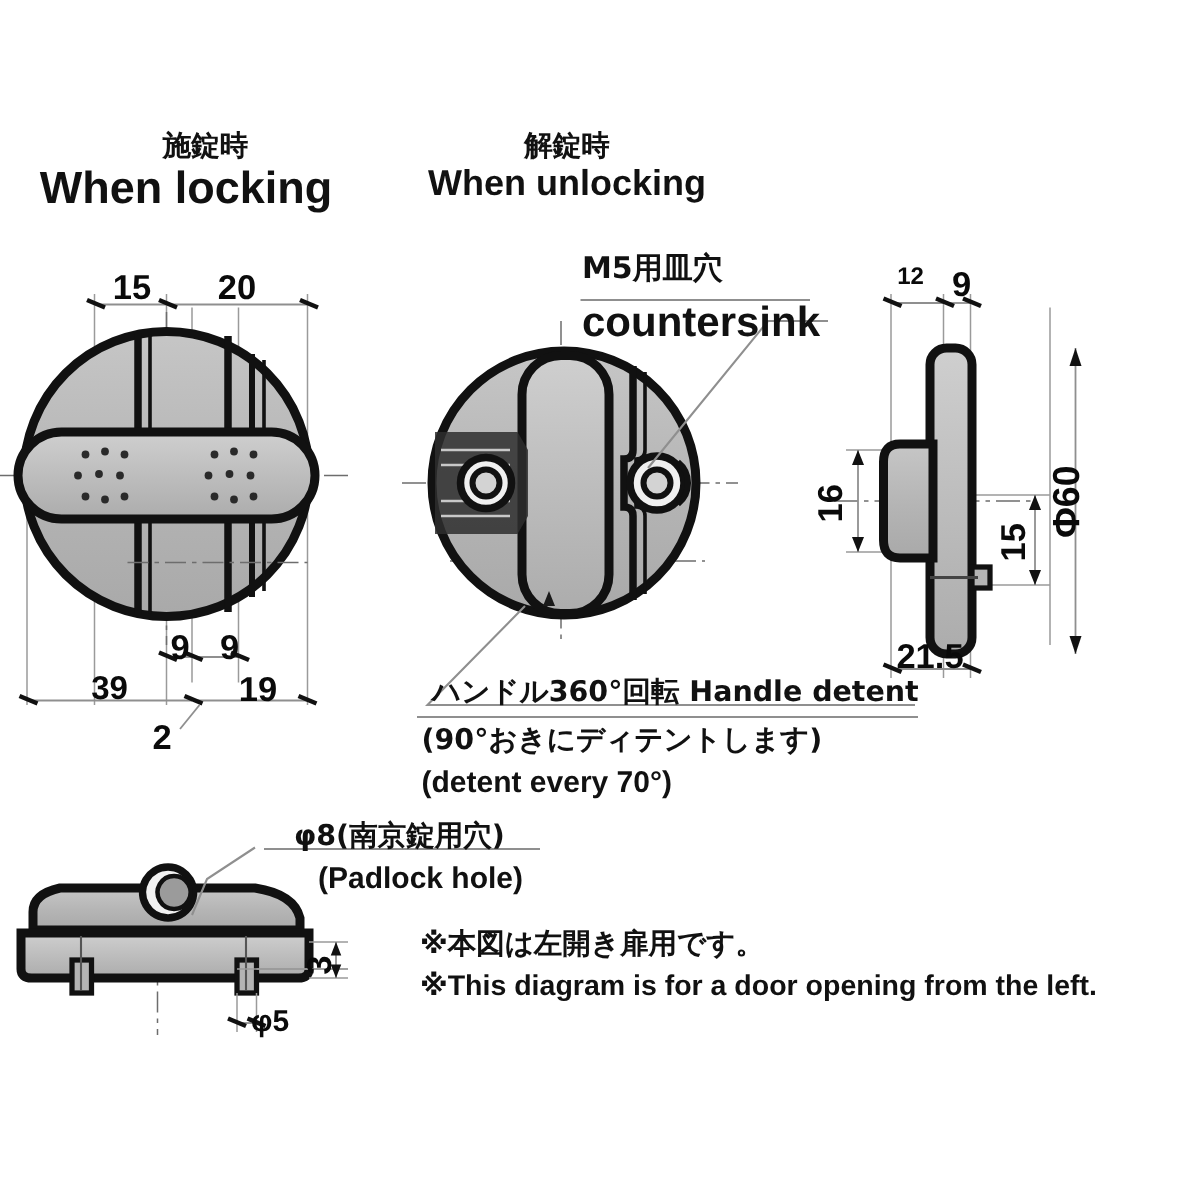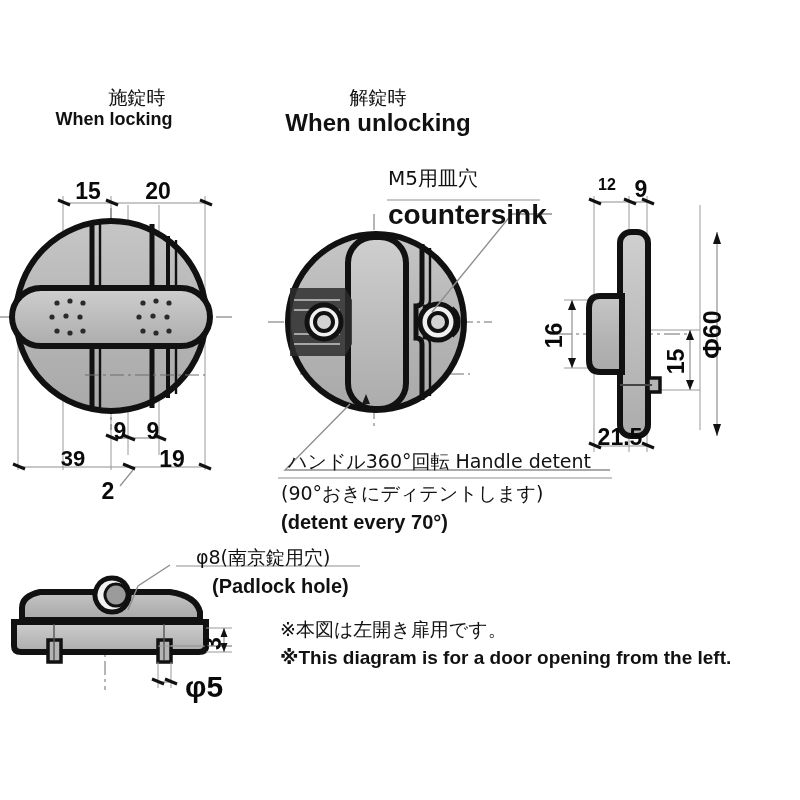--- a/index.html
+++ b/index.html
@@ -1,20 +1,20 @@
 <!DOCTYPE html>
 <html><head>
 <meta charset="utf-8">
 <style>
   html,body{margin:0;padding:0;background:#ffffff;}
   body{width:800px;height:800px;position:relative;overflow:hidden;
        font-family:"Liberation Sans","DejaVu Sans",sans-serif;color:#0d0d0d;}
   #sheet{position:absolute;inset:0;width:800px;height:800px;}
   .lbl{position:absolute;white-space:pre;font-weight:bold;color:#111;line-height:1.05;}
-  .jp{font-family:"DejaVu Sans","Liberation Sans",sans-serif;font-weight:normal;}
+  .jp{font-family:"DejaVu Sans","Liberation Sans",sans-serif;font-weight:bold;}
   .en{font-family:"Liberation Sans","DejaVu Sans",sans-serif;font-weight:bold;}
   .dim{position:absolute;font-family:"Liberation Sans",sans-serif;font-weight:bold;
        color:#0a0a0a;white-space:pre;}
   .rot90{transform:rotate(-90deg);transform-origin:center center;}
   .ctr{transform:translateX(-50%);}
 </style>
 </head>
 <body>
 
 <svg id="sheet" viewBox="0 0 800 800">
@@ -251,21 +251,21 @@
   </g>
 
   <line x1="387" y1="200" x2="540" y2="200" stroke="#8f8f8f" stroke-width="1.2"></line>
   <line x1="278" y1="478" x2="612" y2="478" stroke="#8f8f8f" stroke-width="1.2"></line>
   <line x1="176" y1="566" x2="360" y2="566" stroke="#8f8f8f" stroke-width="1.2"></line>
 </svg>
 
 <div>
 
   <div class="lbl jp ctr" style="left:137px;top:88px;font-size:19px;">施錠時</div>
-  <div class="lbl en ctr" style="left:114px;top:110px;font-size:18px;text-align:center;">When locking</div>
+  <div class="lbl en ctr" style="left:124px;top:110px;font-size:30px;text-align:center;">When locking</div>
 
   <div class="lbl jp ctr" style="left:378px;top:88px;font-size:19px;">解錠時</div>
   <div class="lbl en ctr" style="left:378px;top:110px;font-size:24px;">When unlocking</div>
 
   <div class="lbl jp" style="left:388px;top:168px;font-size:20px;">M5用皿穴</div>
   <div class="lbl en" style="left:388px;top:200px;font-size:28px;">countersink</div>
 
   <div class="lbl jp" style="left:288px;top:452px;font-size:19px;">ハンドル360°回転 Handle detent</div>
   <div class="lbl jp" style="left:281px;top:484px;font-size:19px;">(90°おきにディテントします)</div>
   <div class="lbl en" style="left:281px;top:512px;font-size:20px;">(detent every 70°)</div>
@@ -286,14 +286,14 @@
   <div class="dim ctr" style="left:108px;top:478px;font-size:23px;">2</div>
 
   <div class="dim ctr" style="left:607px;top:176px;font-size:16px;">12</div>
   <div class="dim ctr" style="left:641px;top:176px;font-size:23px;">9</div>
   <div class="dim rot90" style="left:534px;top:322px;width:40px;text-align:center;font-size:23px;">16</div>
   <div class="dim rot90" style="left:656px;top:348px;width:40px;text-align:center;font-size:23px;">15</div>
   <div class="dim rot90" style="left:675px;top:320px;width:74px;text-align:center;font-size:25px;">Φ60</div>
   <div class="dim ctr" style="left:620px;top:424px;font-size:23px;">21.5</div>
 
   <div class="dim rot90" style="left:198px;top:630px;width:30px;text-align:center;font-size:23px;">3</div>
-  <div class="dim ctr" style="left:204px;top:670px;font-size:30px;">φ5</div>
+  <div class="dim ctr" style="left:180px;top:670px;font-size:20px;">φ5</div>
 </div>
 
 </body></html>

